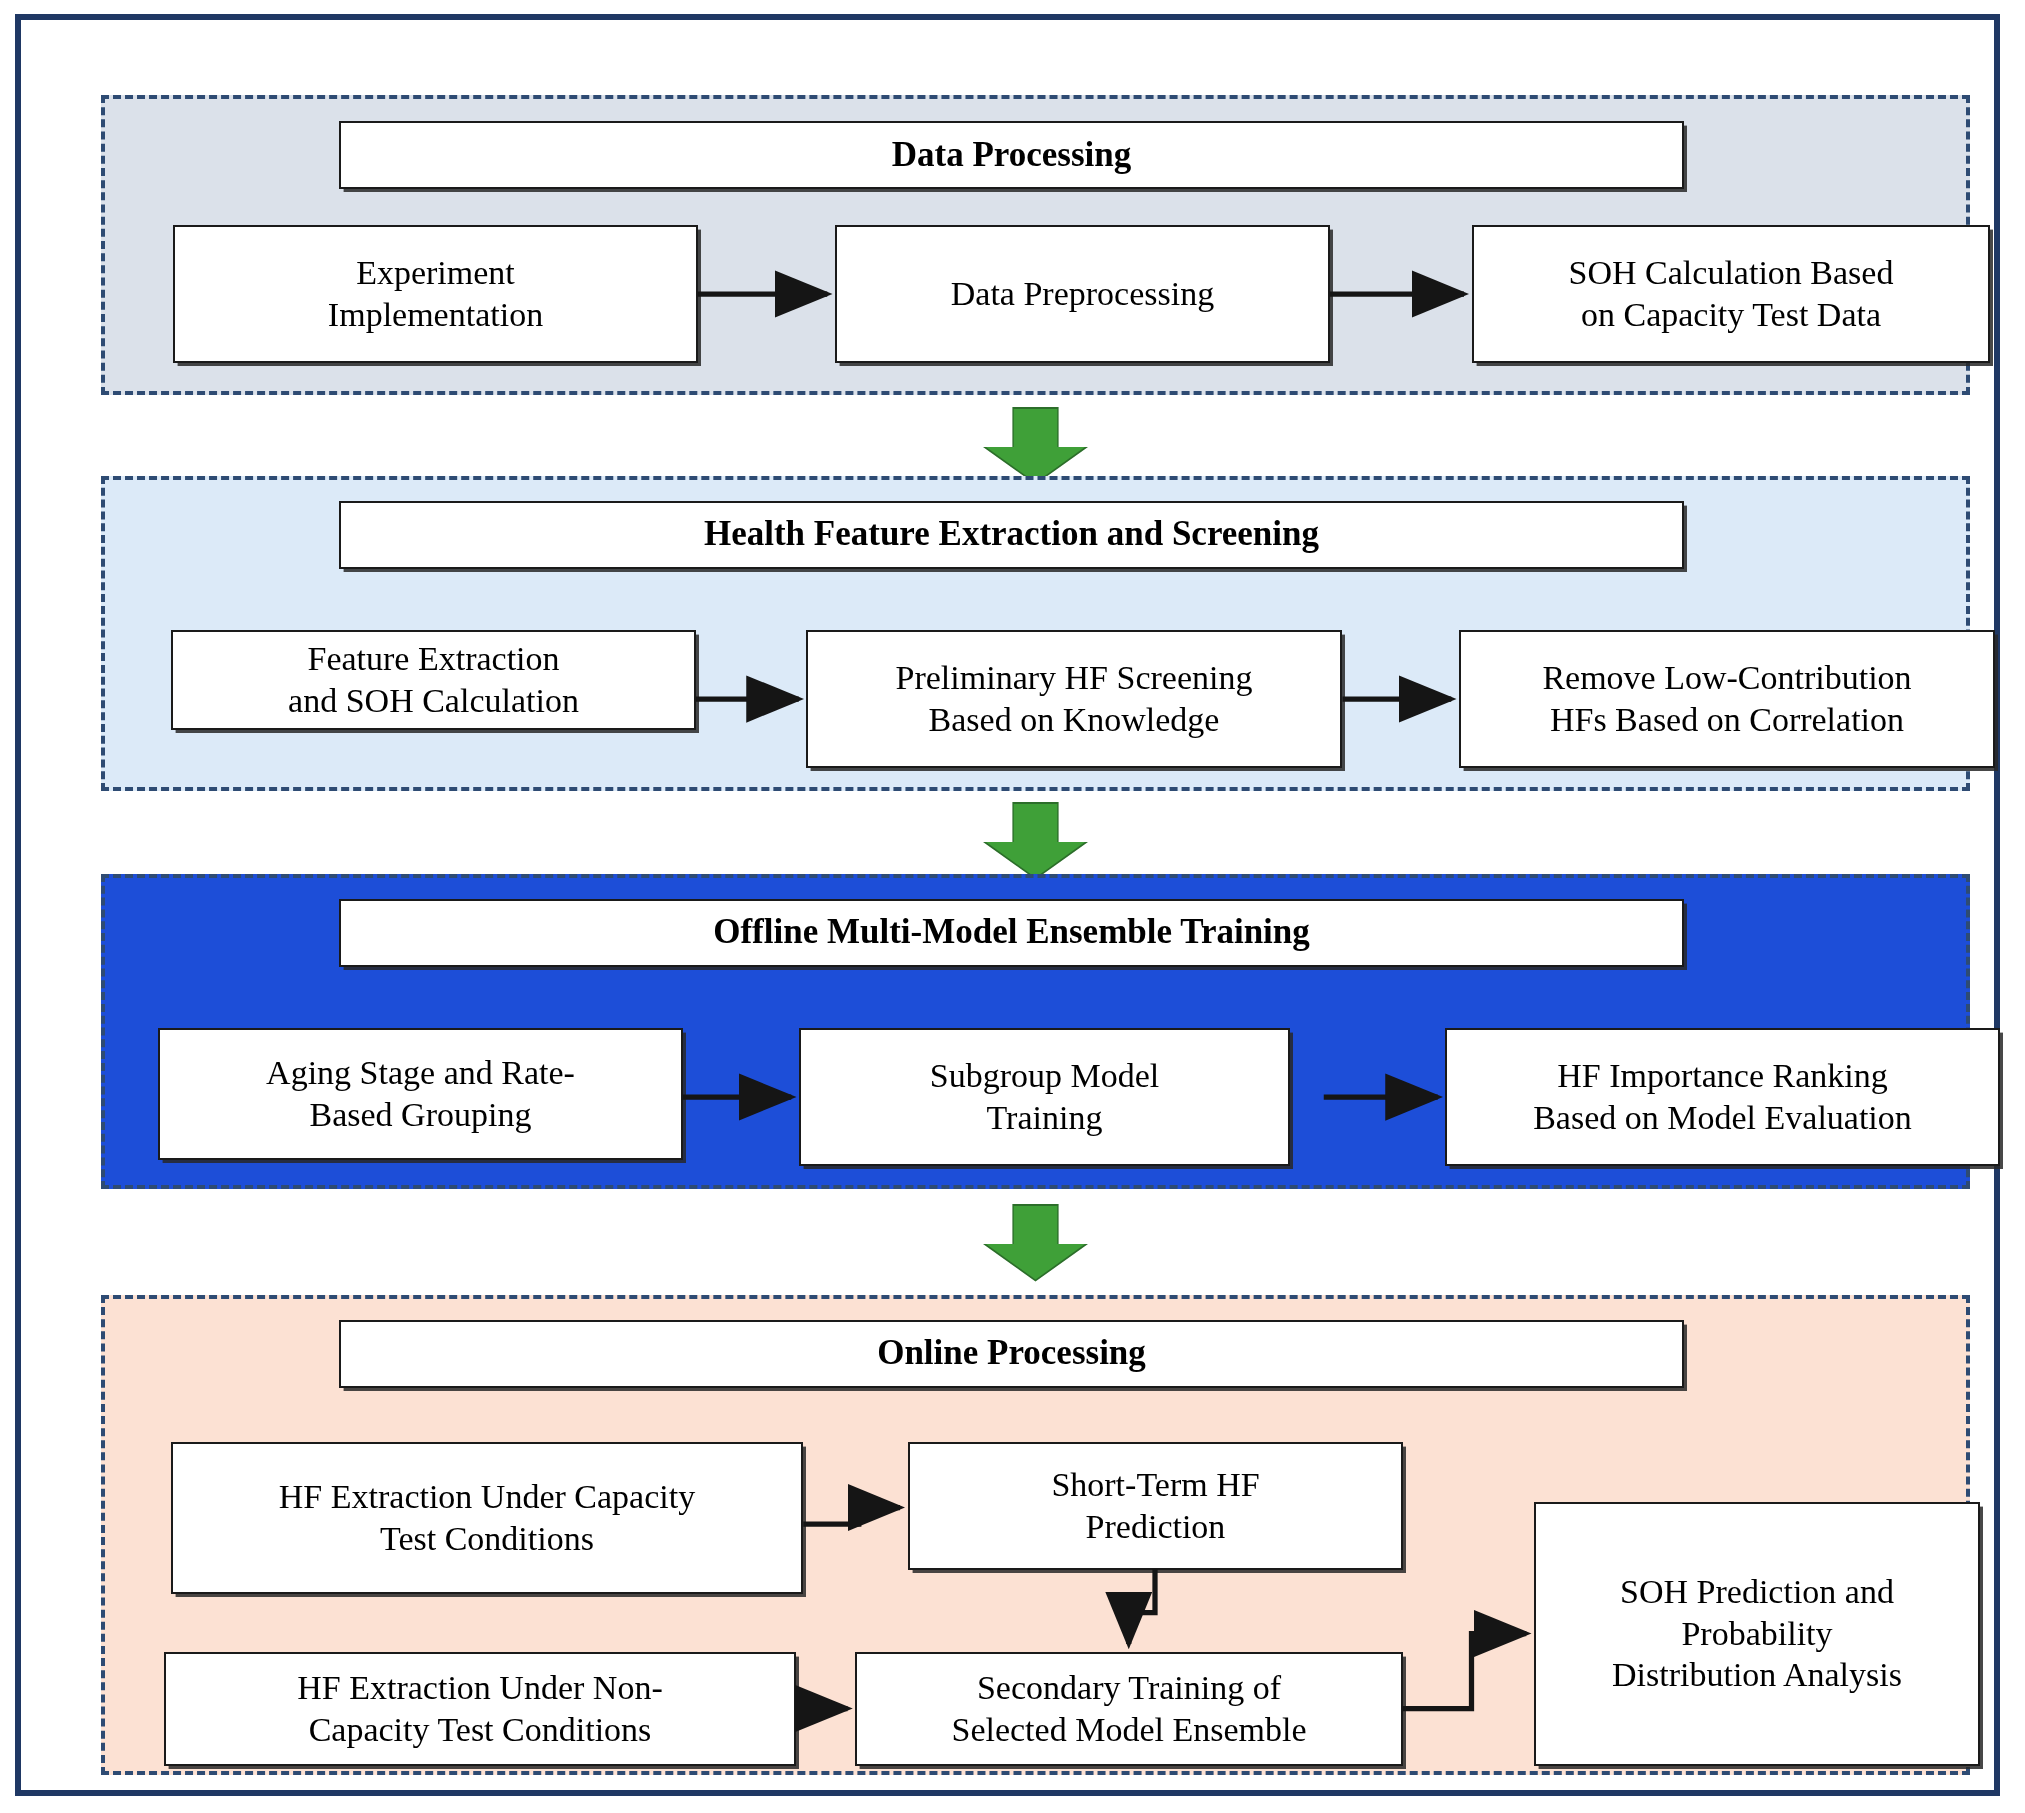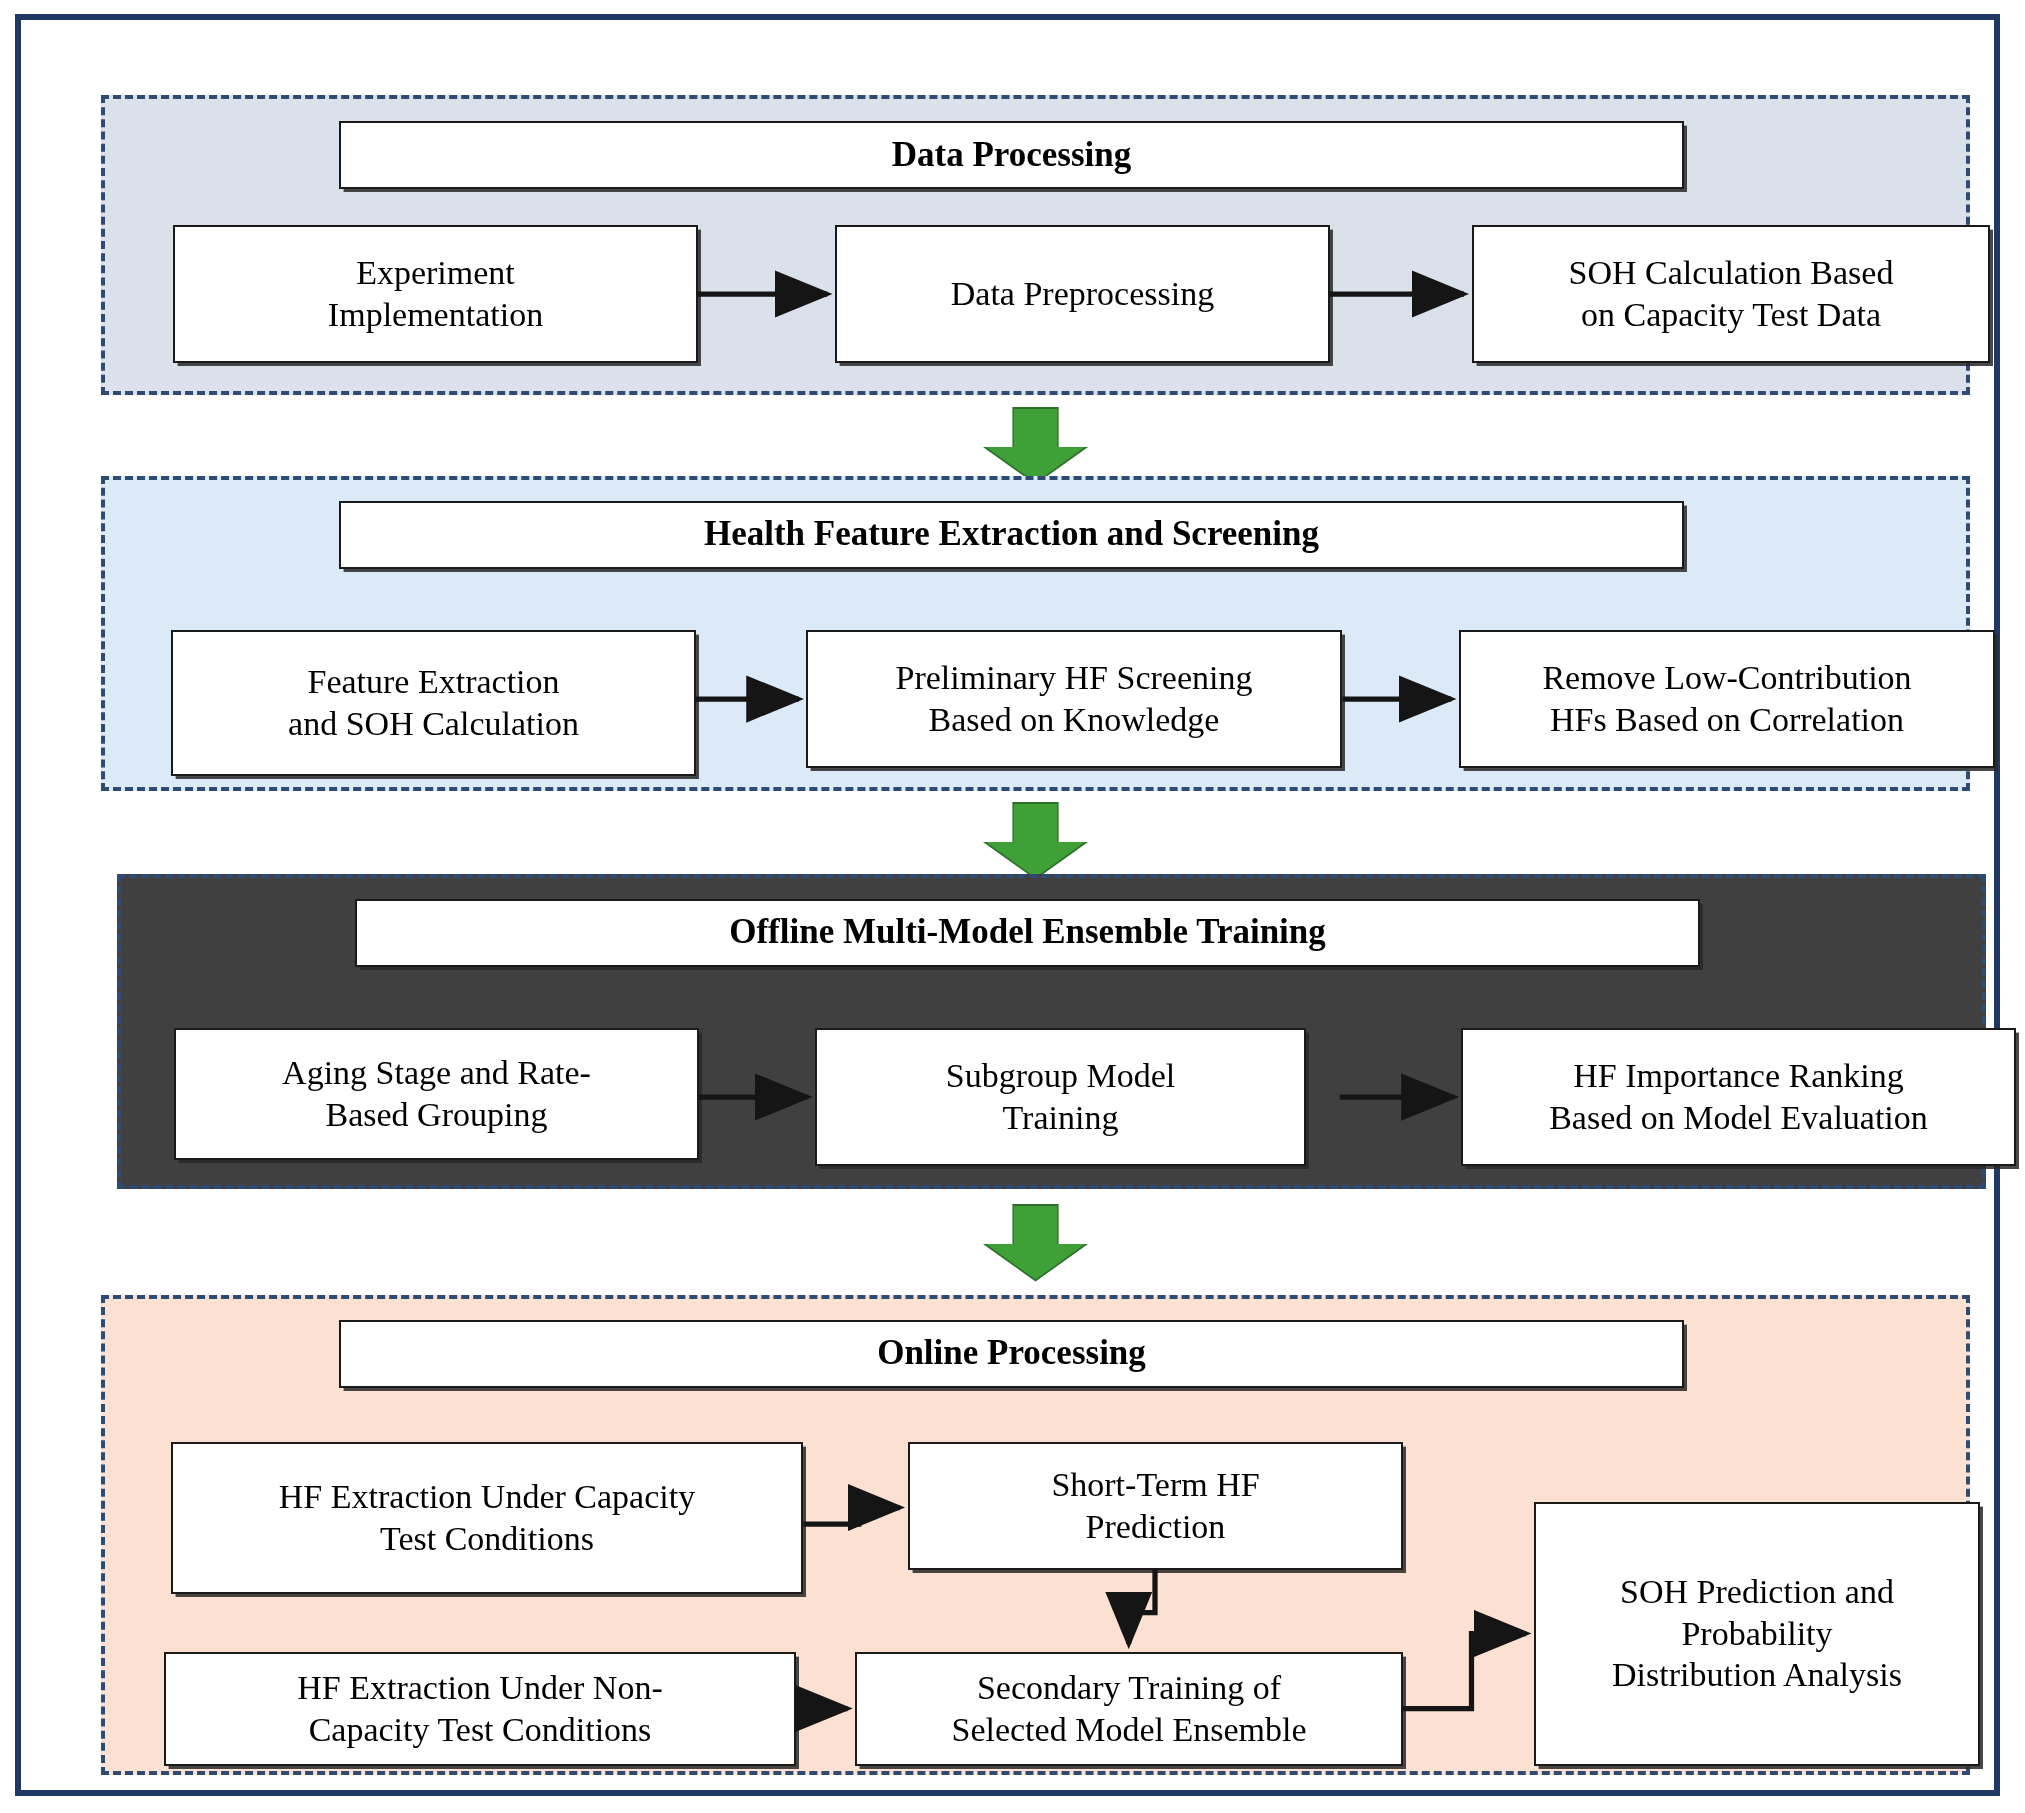--- a/index.html
+++ b/index.html
@@ -36,22 +36,21 @@
   #panel-data-processing {
     left: 80px;  top: 75px;  width: 1869px;  height: 300px;
     background: #DBE1EA;
   }
   #panel-health-feature {
     left: 80px;  top: 456px;  width: 1869px;  height: 315px;
     background: #DCEAF8;
   }
   #panel-offline-training {
     left: 80px;  top: 854px;  width: 1869px;  height: 315px;
-    background: #404040;
-    margin-left: 16px;
+    background: #1d4ed8;
   }
   #panel-online-application {
     left: 80px;  top: 1275px;  width: 1869px;  height: 480px;
     background: #FCE1D3;
   }
 
   
   .node {
     position: absolute;
     background: #ffffff;
@@ -81,21 +80,21 @@
   #title-health-feature     { left: 234px; top: 21px;  width: 1345px; height: 68px; }
   #title-offline-training   { left: 234px; top: 21px;  width: 1345px; height: 68px; }
   #title-online-application { left: 234px; top: 21px;  width: 1345px; height: 68px; }
 
   
   #box-experiment-implementation { left: 68px;  top: 126px; width: 525px; height: 138px; }
   #box-data-preprocessing        { left: 730px; top: 126px; width: 495px; height: 138px; }
   #box-soh-calculation           { left: 1367px;top: 126px; width: 518px; height: 138px; }
 
   
-  #box-feature-extraction  { left: 66px;  top: 150px; width: 525px; height: 146px; }
+  #box-feature-extraction  { left: 66px;  top: 150px; width: 525px; height: 100px; }
   #box-preliminary-hf      { left: 701px; top: 150px; width: 536px; height: 138px; }
   #box-remove-low-contrib  { left: 1354px;top: 150px; width: 536px; height: 138px; }
 
   
   #box-aging-stage      { left: 53px;  top: 150px; width: 525px; height: 132px; justify-content: center; }
   #box-subgroup-model   { left: 694px; top: 150px; width: 491px; height: 138px; }
   #box-hf-importance    { left: 1340px;top: 150px; width: 555px; height: 138px; }
 
   
   #box-hf-extract-capacity     { left: 66px;  top: 143px; width: 632px; height: 152px; }

